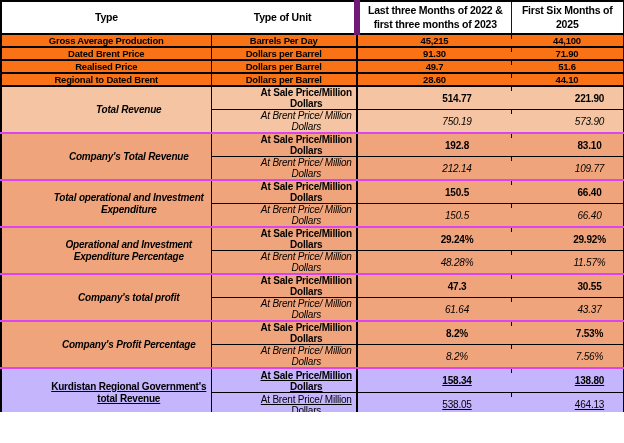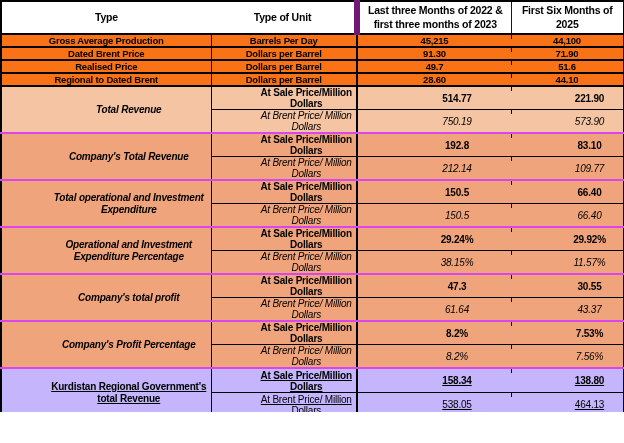--- a/index.html
+++ b/index.html
@@ -135,21 +135,21 @@
           <td class="col-v2 tick group-end">66.40</td>
         </tr>
         <tr class="sub bg-salmon">
           <td class="col-type bold group-end" rowspan="2">Operational and Investment Expenditure Percentage</td>
           <td class="col-unit bold divider">At Sale Price/Million Dollars</td>
           <td class="col-v1 bold divider">29.24%</td>
           <td class="col-v2 bold divider tick">29.92%</td>
         </tr>
         <tr class="sub bg-salmon">
           <td class="col-unit group-end">At Brent Price/ Million Dollars</td>
-          <td class="col-v1 group-end">38.15%</td>
+          <td class="col-v1 group-end">48.28%</td>
           <td class="col-v2 tick group-end">11.57%</td>
         </tr>
         <tr class="sub bg-salmon">
           <td class="col-type bold group-end" rowspan="2">Company's total profit</td>
           <td class="col-unit bold divider">At Sale Price/Million Dollars</td>
           <td class="col-v1 bold divider">47.3</td>
           <td class="col-v2 bold divider tick">30.55</td>
         </tr>
         <tr class="sub bg-salmon">
           <td class="col-unit group-end">At Brent Price/ Million Dollars</td>

